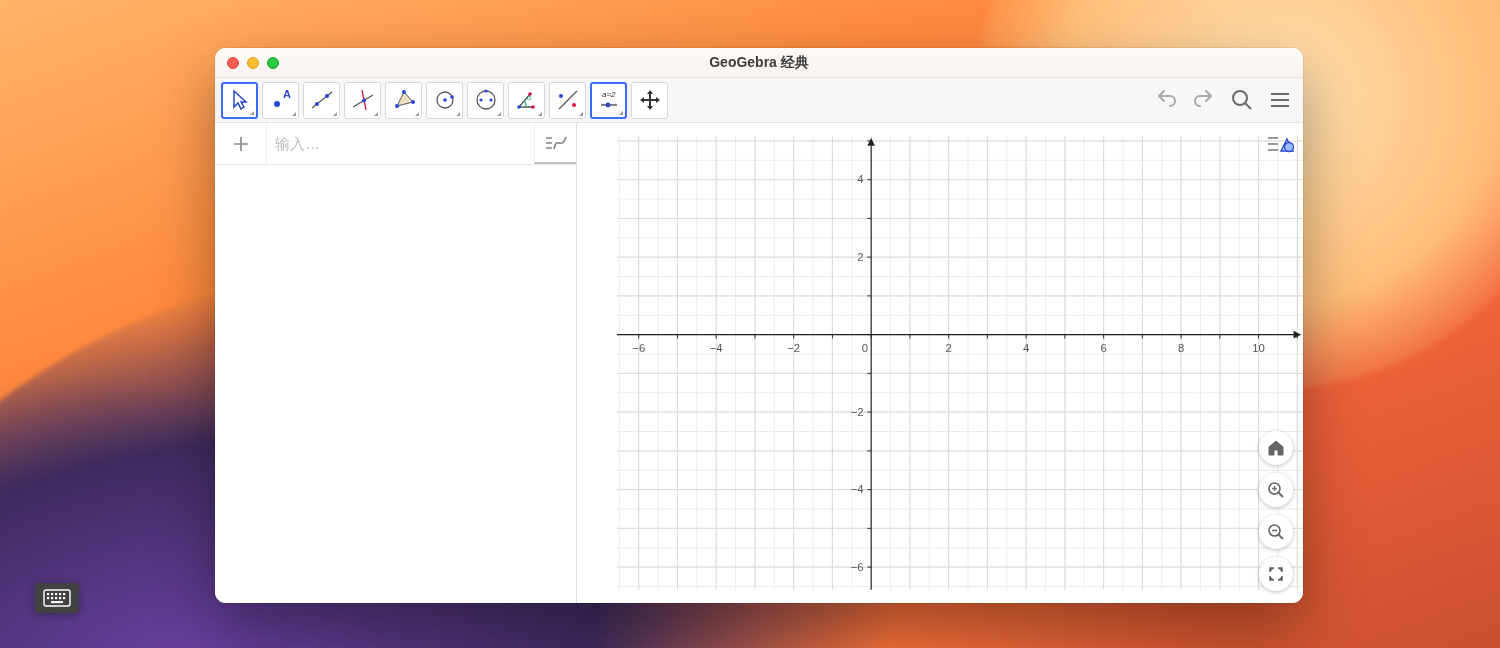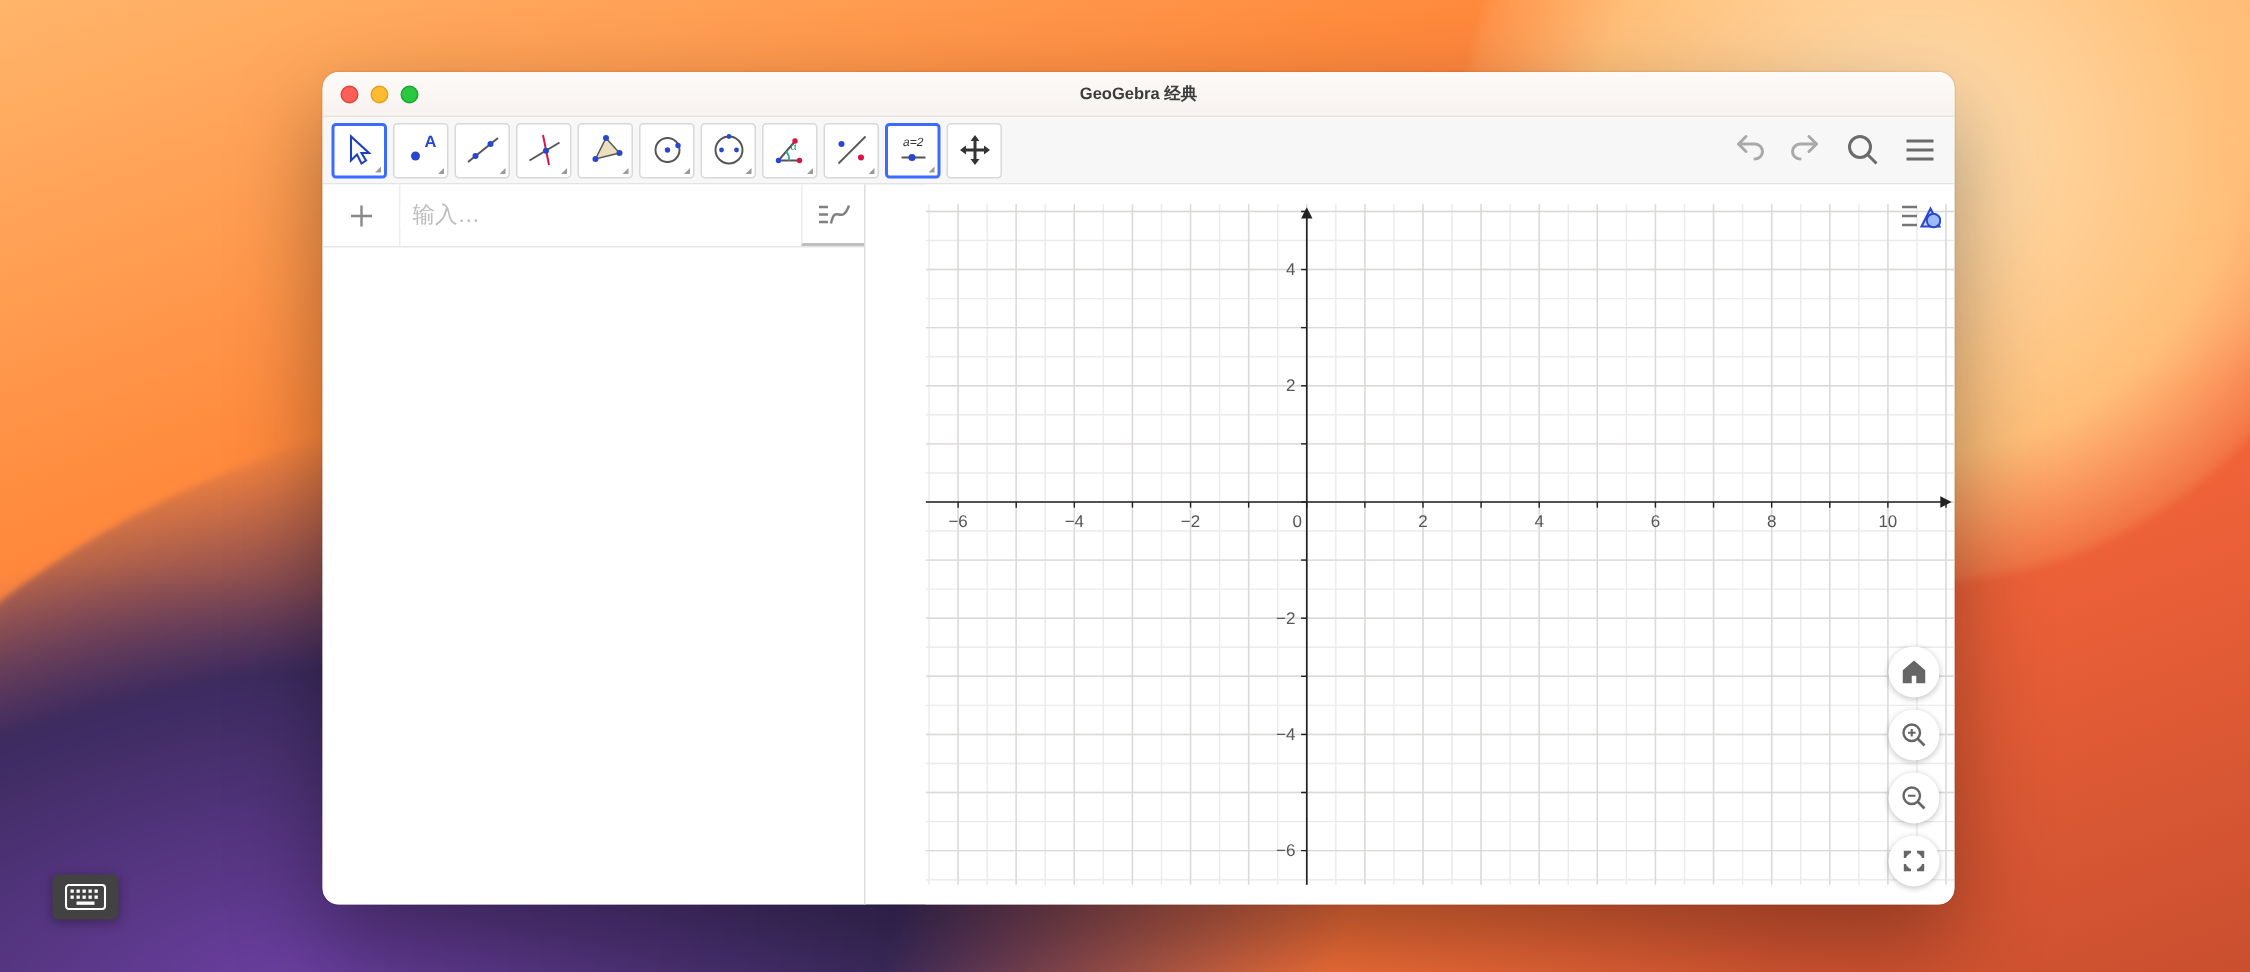--- a/index.html
+++ b/index.html
@@ -65,21 +65,21 @@
   }
   .traffic { display: flex; gap: 8px; }
   .traffic span { width: 12px; height: 12px; border-radius: 50%; }
   .t-close { background: #ff5f57; border: 0.5px solid #e14239; }
   .t-min { background: #febc2e; border: 0.5px solid #dfa023; }
   .t-max { background: #28c840; border: 0.5px solid #1ba42e; }
   .title {
     position: absolute;
     left: 0; right: 0;
     text-align: center;
-    font-size: 11px;
+    font-size: 14px;
     font-weight: 600;
     color: #3b3b3b;
     pointer-events: none;
   }
 
   .toolbar {
     height: 45px;
     background: #f7f7f7;
     border-bottom: 1px solid #e3e3e3;
     display: flex;

